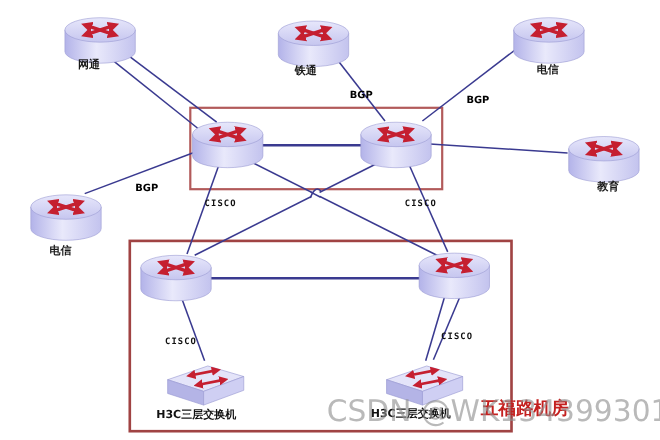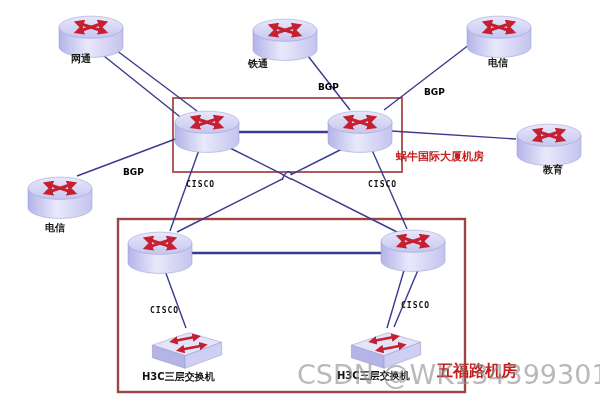--- a/index.html
+++ b/index.html
@@ -95,33 +95,32 @@
     <use href="#router-sym" x="168" y="108" width="78" height="48"></use>
     <use href="#router-sym" x="321" y="108" width="78" height="48"></use>
     <use href="#router-sym" x="21" y="174" width="78" height="48"></use>
     <use href="#router-sym" x="121" y="229" width="78" height="48"></use>
     <use href="#router-sym" x="374" y="227" width="78" height="48"></use>
     <use href="#switch-sym" x="146" y="325" width="82" height="50"></use>
     <use href="#switch-sym" x="345" y="325" width="82" height="50"></use>
   </svg>
 
   <div class="nlabel" style="left:71px;top:52px;">网通</div>
-  <div class="nlabel" style="left:248px;top:57px;">铁通</div>
+  <div class="nlabel" style="left:268px;top:57px;">铁通</div>
   <div class="nlabel" style="left:488px;top:56px;">电信</div>
   <div class="nlabel" style="left:543px;top:163px;">教育</div>
   <div class="nlabel cisco" style="left:186px;top:149px;">CISCO</div>
   <div class="nlabel cisco" style="left:368px;top:149px;">CISCO</div>
   <div class="nlabel" style="left:45px;top:221px;">电信</div>
   <div class="nlabel cisco" style="left:150px;top:275px;">CISCO</div>
   <div class="nlabel cisco" style="left:401px;top:270px;">CISCO</div>
   <div class="nlabel switch-label" style="left:142px;top:370px;">H3C三层交换机</div>
   <div class="nlabel switch-label" style="left:337px;top:369px;">H3C三层交换机</div>
 
   <div class="nlabel bgp" style="left:318px;top:66px;">BGP</div>
   <div class="nlabel bgp" style="left:424px;top:71px;">BGP</div>
   <div class="nlabel bgp" style="left:123px;top:151px;">BGP</div>
 
-  <div class="nlabel zone-label" style="left:396px;top:149px;">蜗牛国际大厦机房</div>
   <div class="nlabel zone-label small" style="left:437px;top:361px;">五福路机房</div>
 
   <div id="watermark">CSDN @WK13439930160</div>
 
 </div>
 
 </body></html>

